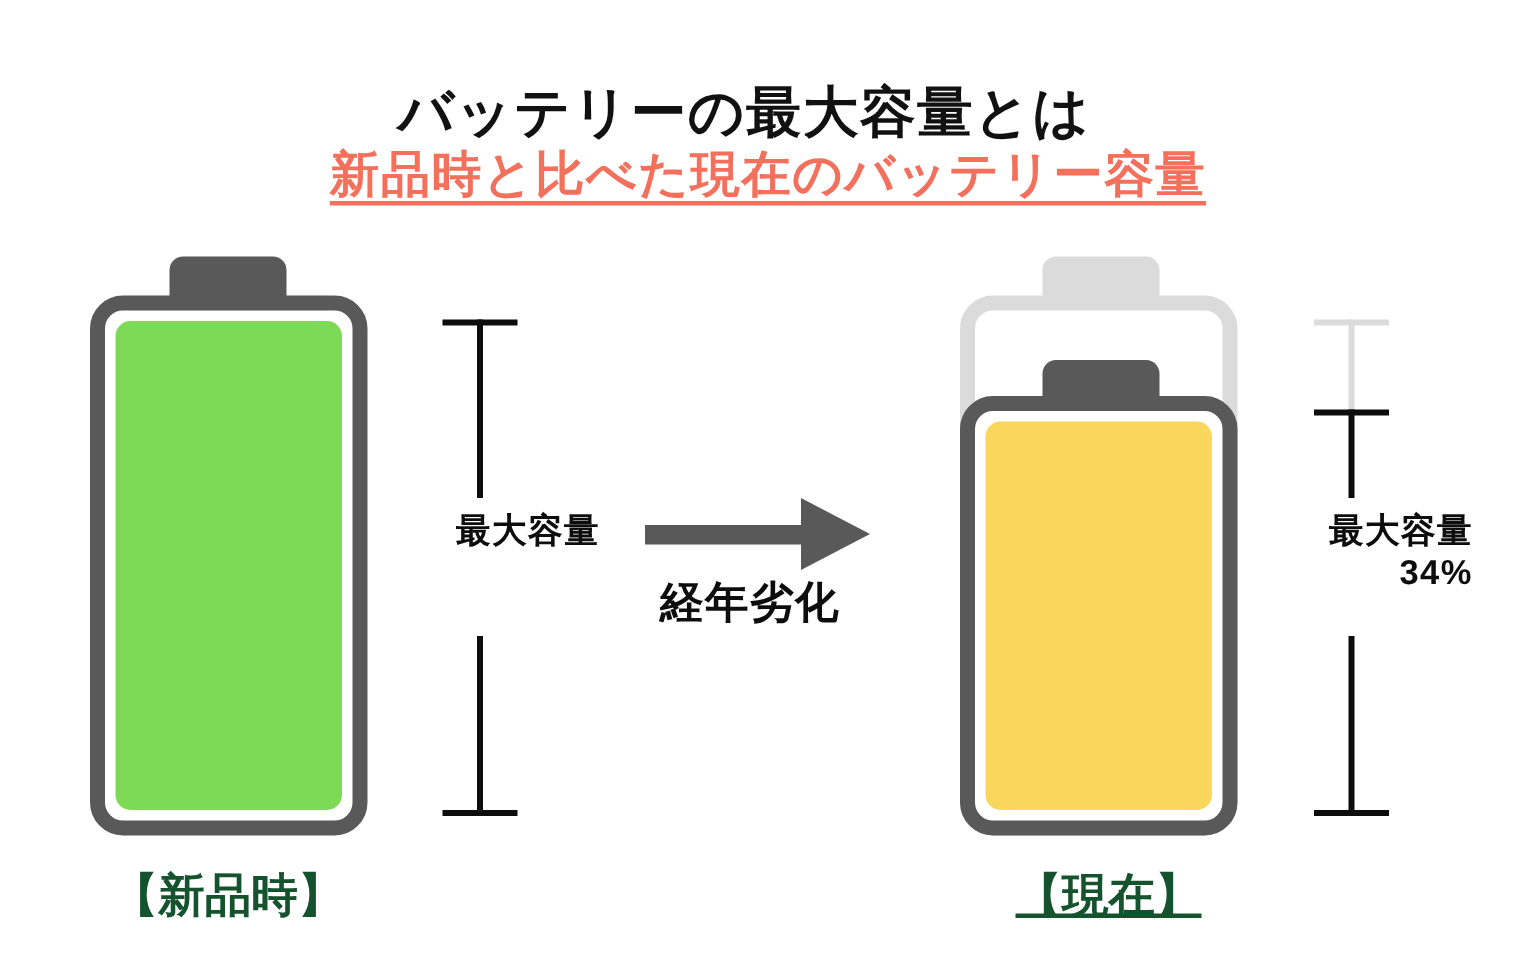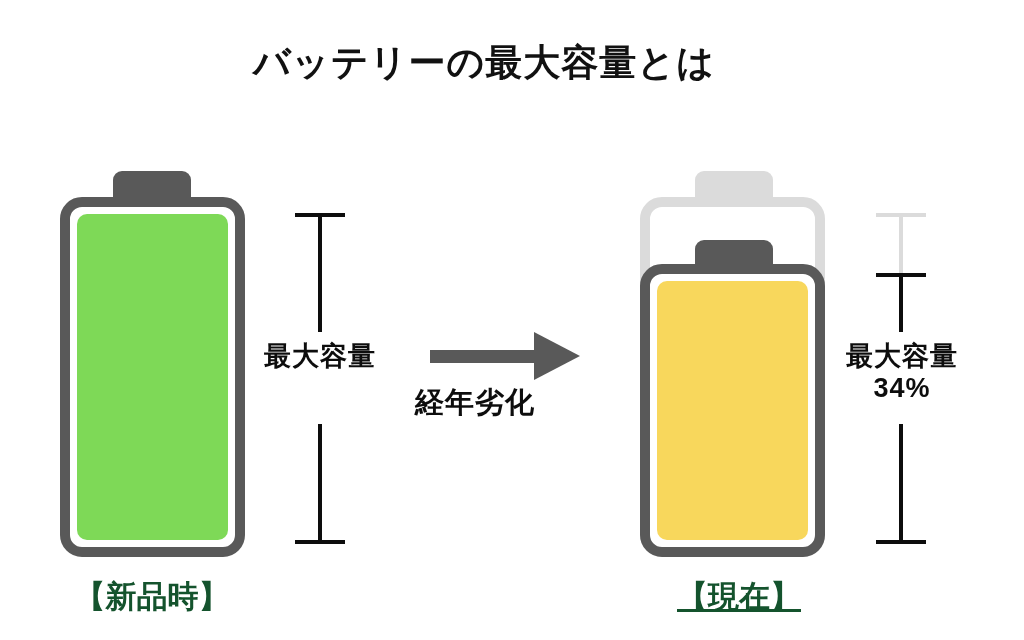--- a/index.html
+++ b/index.html
@@ -11,21 +11,21 @@
     --bracket:#0d0d0d;
   }
   html,body{margin:0;padding:0;background:#fff;}
   .stage{
     position:relative;width:1024px;height:640px;background:#ffffff;
     font-family:"Liberation Sans","DejaVu Sans",sans-serif;overflow:hidden;
   }
   
   .title{
     position:absolute;left:0;top:38px;width:968px;text-align:center;
-    font-size:37px;font-weight:800;color:#111;margin:0;letter-spacing:1px;
+    font-size:37px;font-weight:800;color:#111;margin:12px;letter-spacing:1px;
   }
   .subtitle{
     position:absolute;left:0;top:94px;width:1024px;text-align:center;
     font-size:33px;font-weight:800;color:var(--subtitle-accent);margin:0;letter-spacing:1px;
   }
   .subtitle span{
     text-decoration:underline;text-decoration-thickness:3px;text-underline-offset:7px;
   }
   
   .cap{position:absolute;border-radius:9px 9px 0 0;background:var(--battery-outline);}
@@ -38,46 +38,47 @@
   .batt-fill{
     position:absolute;left:7px;right:7px;bottom:7px;border-radius:10px;
   }
   .fill-green{background:var(--battery-new-fill);top:7px;}
   .fill-yellow{background:var(--battery-current-fill);top:7px;}
   
   .tick{position:absolute;height:4px;width:50px;background:var(--bracket);}
   .vline{position:absolute;width:4px;background:var(--bracket);}
   .tick.gray,.vline.gray{background:var(--ghost-outline);}
   .measure-label{
-    position:absolute;width:160px;text-align:center;font-size:27px;font-weight:800;
+    position:absolute;width:160px;text-align:right;font-size:23px;font-weight:800;
     color:#0d0d0d;line-height:1.2;letter-spacing:1px;
   }
   
   .arrow-shaft{position:absolute;left:430px;top:350px;width:106px;height:13px;background:var(--battery-outline);}
   .arrow-head{
     position:absolute;left:534px;top:332px;width:0;height:0;
     border-left:46px solid var(--battery-outline);
     border-top:24px solid transparent;border-bottom:24px solid transparent;
   }
   .arrow-caption{
-    position:absolute;left:415px;top:386px;width:170px;
+    position:absolute;left:415px;top:386px;width:170px;text-align:center;
     font-size:29px;font-weight:800;color:#0d0d0d;line-height:1.15;letter-spacing:1px;
   }
   
   .batt-caption{
     position:absolute;width:220px;text-align:center;font-size:31px;font-weight:800;
     color:#14532d;letter-spacing:0px;
   }
 </style>
 </head>
 <body>
 
 <div class="stage">
 
   <h1 class="title">バッテリーの最大容量とは</h1>
+  <h2 class="subtitle"><span>新品時と比べた現在のバッテリー容量</span></h2>
 
   <div>
     <div class="cap" style="left:113px;top:171px;width:78px;height:30px;"></div>
     <div class="batt-body" style="left:60px;top:197px;width:185px;height:360px;">
       <div class="batt-fill fill-green"></div>
     </div>
   </div>
 
   <div>
     <div class="tick" style="left:295px;top:213px;"></div>

